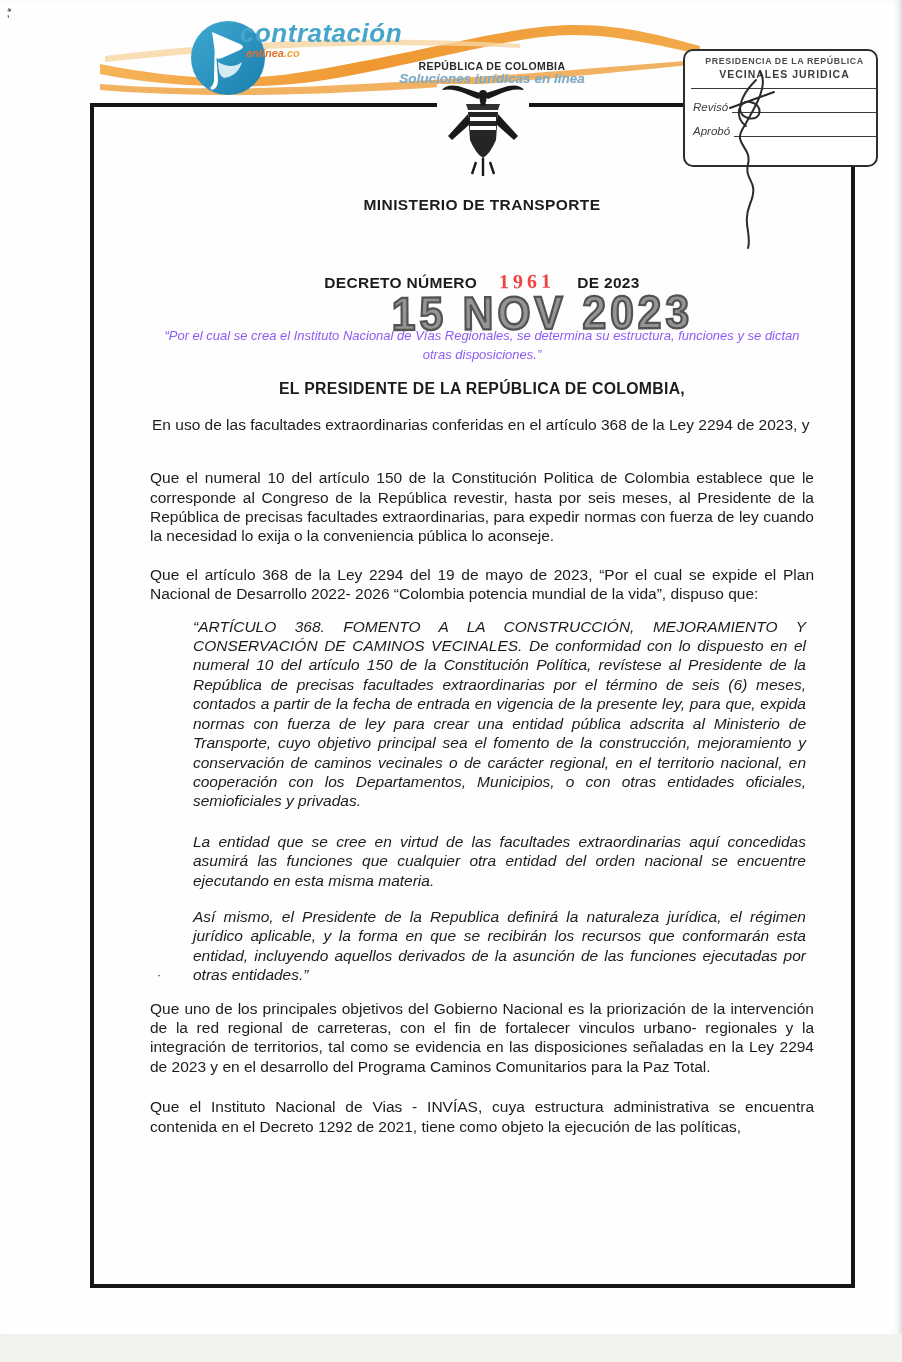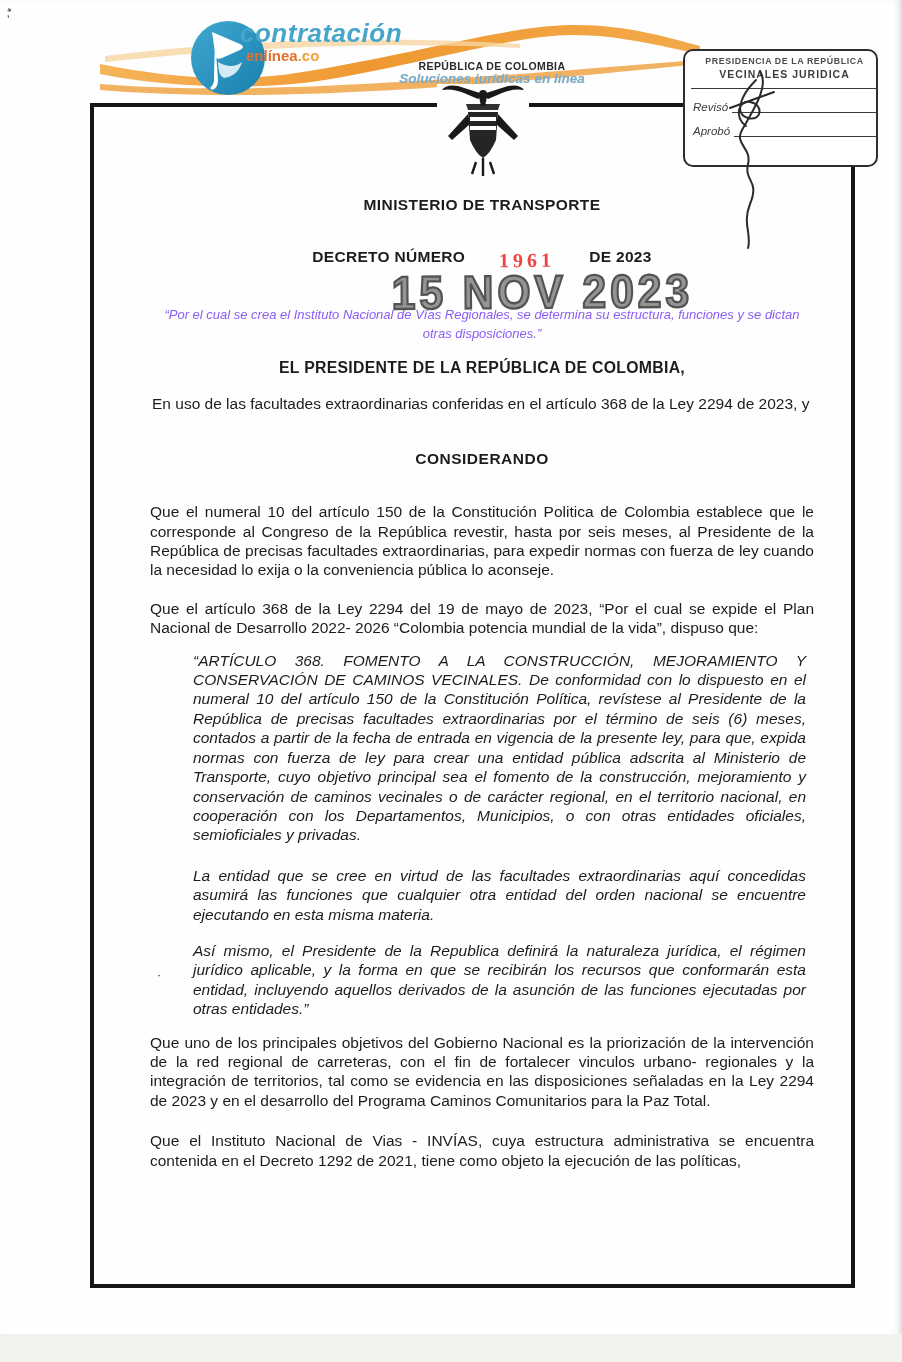--- a/index.html
+++ b/index.html
@@ -7,21 +7,21 @@
     position:relative;width:902px;height:1362px;background:#fefefe;
     font-family:"Liberation Sans","DejaVu Sans",sans-serif;color:#1c1c1c;
     overflow:hidden;margin:0 auto;
     box-shadow:inset -6px 0 8px -6px rgba(0,0,0,.25), inset 0 -10px 12px -10px rgba(0,0,0,.2);
   }
   
   .swoosh{position:absolute;left:100px;top:4px;width:600px;height:96px;z-index:1;}
   .logo-circle{position:absolute;left:188px;top:18px;width:80px;height:80px;z-index:2;}
   .logo-text{position:absolute;left:240px;top:20px;z-index:3;line-height:1;}
   .logo-main{font-size:26px;font-weight:bold;font-style:italic;color:#45a5cb;letter-spacing:.5px;}
-  .logo-sub{margin-top:2px;margin-left:6px;font-size:15px;font-weight:bold;}
+  .logo-sub{margin-top:2px;margin-left:6px;font-size:11px;font-weight:bold;font-style:italic;}
   .logo-sub .a{color:#e2702c;}
   .logo-sub .b{color:#f0a23a;}
   .republic{position:absolute;left:396px;top:60px;width:192px;text-align:center;z-index:3;}
   .republic-line1{font-size:10.5px;font-weight:bold;letter-spacing:.4px;color:#2a2a2a;}
   .republic-line2{font-size:13.5px;font-weight:bold;font-style:italic;color:#74aed6;margin-top:-1px;
                   text-shadow:0 0 1px rgba(240,160,60,.45);}
   .coat{position:absolute;left:437px;top:84px;width:92px;height:96px;background:#fefefe;z-index:3;
         display:flex;align-items:flex-start;justify-content:center;}
   
   .stampbox{position:absolute;left:683px;top:49px;width:195px;height:118px;background:#fff;
@@ -31,21 +31,21 @@
   .stampbox .t2{font-size:10.5px;font-weight:bold;letter-spacing:1px;color:#3d3d3d;text-align:center;margin-top:2px;}
   .stampbox .sep{border-top:1.5px solid #3a3a3a;margin:8px -2px 0 -2px;}
   .stamprow{display:flex;align-items:flex-end;margin-top:11px;}
   .stamprow .lbl{font-size:11.5px;color:#3c3c3c;font-style:italic;white-space:nowrap;}
   .stamprow .line{flex:1;border-bottom:1.6px solid #3a3a3a;margin-left:4px;height:12px;}
   .signature{position:absolute;left:690px;top:52px;width:130px;height:200px;z-index:5;pointer-events:none;}
   
   .frame{position:absolute;left:90px;top:103px;width:765px;height:1185px;border:4px solid #161616;
          box-sizing:border-box;z-index:2;padding:0 37px 0 56px;}
   .ministry{margin-top:89px;text-align:center;font-size:15.5px;font-weight:bold;letter-spacing:.4px;}
-  .decree-row{margin-top:34px;display:flex;justify-content:center;align-items:flex-start;gap:34px;position:relative;}
+  .decree-row{margin-top:55px;display:flex;justify-content:center;align-items:flex-end;gap:22px;position:relative;}
   .decree-label,.decree-year{font-size:15.5px;font-weight:bold;letter-spacing:.3px;}
   .decree-number{font-family:Liberation Serif, serif;font-size:20px;font-weight:bold;
                  letter-spacing:4px;color:#ef4444;position:relative;top:1px;transform:rotate(-.6deg);}
   .datestamp{position:absolute;left:237px;top:19px;font-size:44px;font-weight:bold;letter-spacing:4px;
              color:#8f8f8f;-webkit-text-stroke:2.2px #4a4a4a;transform:scale(.97,1.06) rotate(-.4deg);
              white-space:nowrap;z-index:6;opacity:.95;}
   .subject{margin:34px auto 0 auto;width:640px;text-align:center;font-size:13px;font-style:italic;
            color:#8b5cf6;line-height:19.4px;}
   .president{margin-top:15px;text-align:center;font-size:15.8px;font-weight:bold;letter-spacing:.3px;}
   .faculties{margin:17px auto 0 auto;width:660px;font-size:15.5px;line-height:19.4px;}
@@ -158,21 +158,20 @@
       <span class="decree-year">DE 2023</span>
       <span class="datestamp">15 NOV 2023</span>
     </div>
 
     <div class="subject">“Por el cual se crea el Instituto Nacional de Vías Regionales, se determina su estructura, funciones y se dictan otras disposiciones.”</div>
 
     <div class="president">EL PRESIDENTE DE LA REPÚBLICA DE COLOMBIA,</div>
 
     <div class="faculties">En uso de las facultades extraordinarias conferidas en el artículo 368 de la Ley 2294 de 2023, y</div>
 
-    <div class="considerando">CONSIDERANDO</div>
 
     <div class="para p1">Que el numeral 10 del artículo 150 de la Constitución Politica de Colombia establece que le corresponde al Congreso de la República revestir, hasta por seis meses, al Presidente de la República de precisas facultades extraordinarias, para expedir normas con fuerza de ley cuando la necesidad lo exija o la conveniencia pública lo aconseje.</div>
     <div class="para p2">Que el artículo 368 de la Ley 2294 del 19 de mayo de 2023, “Por el cual se expide el Plan Nacional de Desarrollo 2022- 2026 “Colombia potencia mundial de la vida”, dispuso que:</div>
 
     <div class="para quote q1">“ARTÍCULO 368. FOMENTO A LA CONSTRUCCIÓN, MEJORAMIENTO Y CONSERVACIÓN DE CAMINOS VECINALES. De conformidad con lo dispuesto en el numeral 10 del artículo 150 de la Constitución Política, revístese al Presidente de la República de precisas facultades extraordinarias por el término de seis (6) meses, contados a partir de la fecha de entrada en vigencia de la presente ley, para que, expida normas con fuerza de ley para crear una entidad pública adscrita al Ministerio de Transporte, cuyo objetivo principal sea el fomento de la construcción, mejoramiento y conservación de caminos vecinales o de carácter regional, en el territorio nacional, en cooperación con los Departamentos, Municipios, o con otras entidades oficiales, semioficiales y privadas.</div>
     <div class="para quote q2">La entidad que se cree en virtud de las facultades extraordinarias aquí concedidas asumirá las funciones que cualquier otra entidad del orden nacional se encuentre ejecutando en esta misma materia.</div>
     <div class="para quote q3">Así mismo, el Presidente de la Republica definirá la naturaleza jurídica, el régimen jurídico aplicable, y la forma en que se recibirán los recursos que conformarán esta entidad, incluyendo aquellos derivados de la asunción de las funciones ejecutadas por otras entidades.”</div>
 
     <div class="para c1">Que uno de los principales objetivos del Gobierno Nacional es la priorización de la intervención de la red regional de carreteras, con el fin de fortalecer vinculos urbano- regionales y la integración de territorios, tal como se evidencia en las disposiciones señaladas en la Ley 2294 de 2023 y en el desarrollo del Programa Caminos Comunitarios para la Paz Total.</div>
     <div class="para c2">Que el Instituto Nacional de Vias - INVÍAS, cuya estructura administrativa se encuentra contenida en el Decreto 1292 de 2021, tiene como objeto la ejecución de las políticas,</div>

